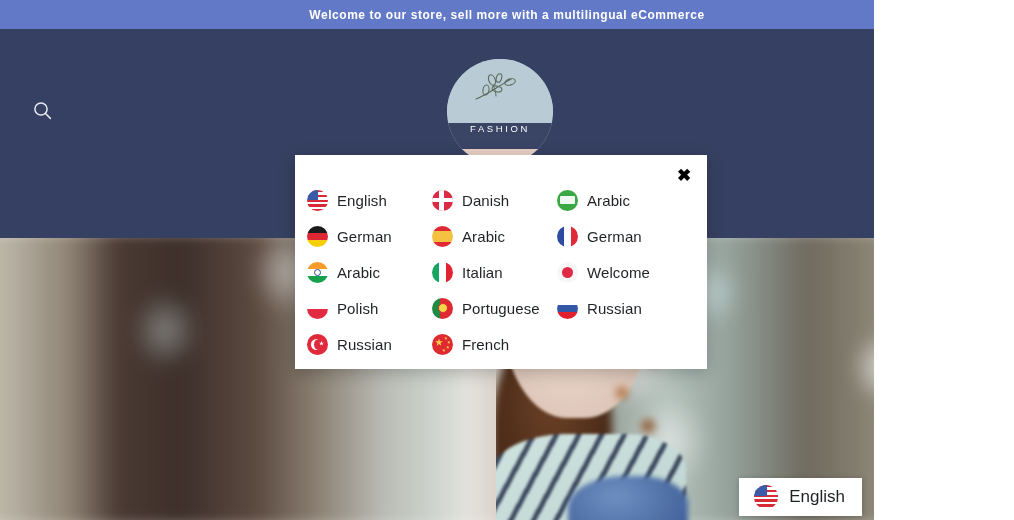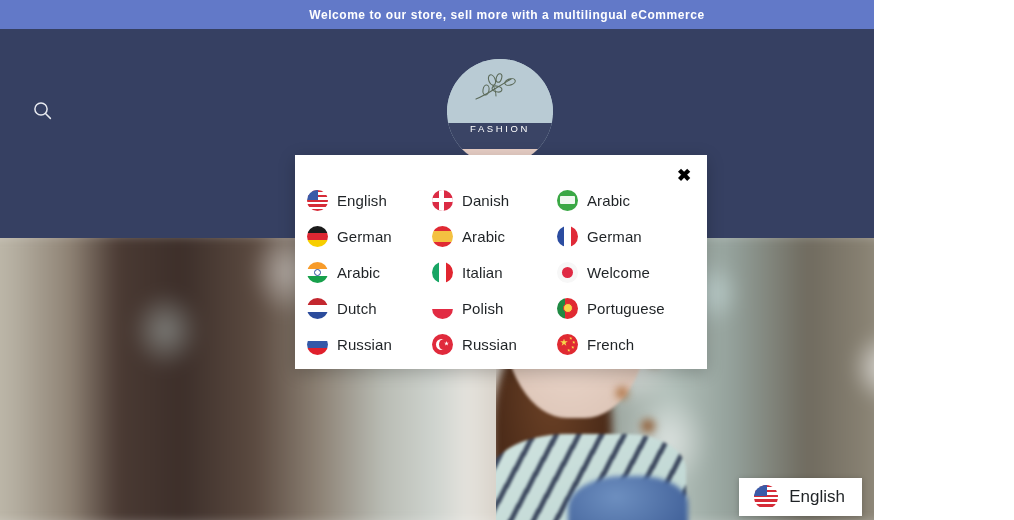--- a/index.html
+++ b/index.html
@@ -452,24 +452,20 @@
           <span class="flag f-it"></span>
           <span class="lang-label">Italian</span>
         </div>
         <div class="lang-item">
           <span class="flag f-jp">
             <i class="disc"></i>
           </span>
           <span class="lang-label">Welcome</span>
         </div>
         <div class="lang-item">
-          <span class="flag f-nl"></span>
-          <span class="lang-label">Dutch</span>
-        </div>
-        <div class="lang-item">
           <span class="flag f-pl"></span>
           <span class="lang-label">Polish</span>
         </div>
         <div class="lang-item">
           <span class="flag f-pt">
             <i class="emblem"></i>
           </span>
           <span class="lang-label">Portuguese</span>
         </div>
         <div class="lang-item">

